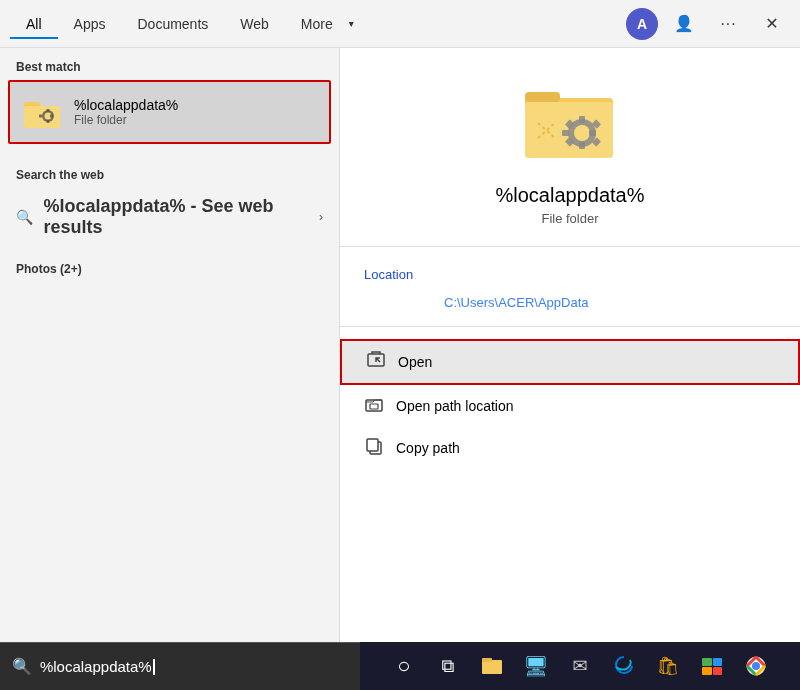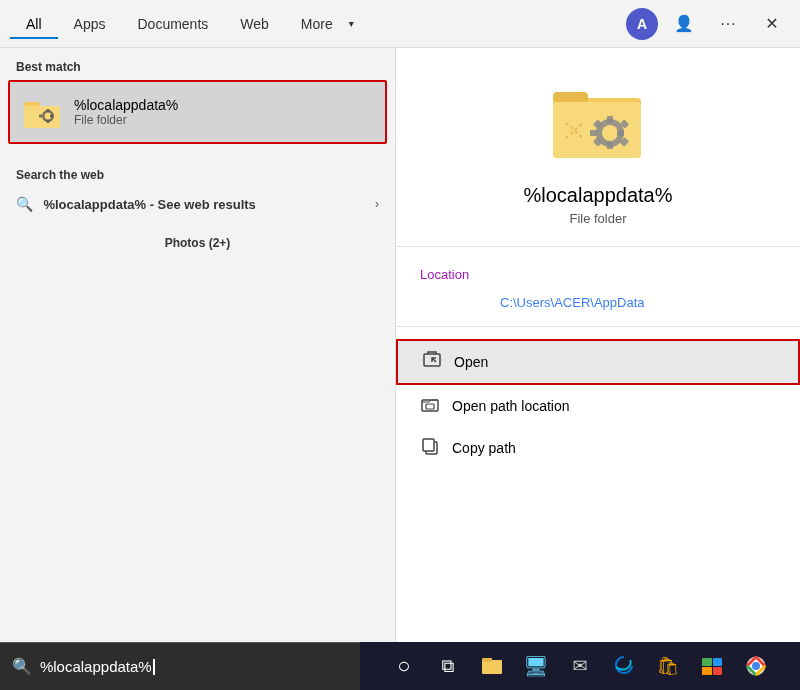--- a/index.html
+++ b/index.html
@@ -81,21 +81,21 @@
 
     
     .main-content {
       display: flex;
       flex: 1;
       overflow: hidden;
     }
 
     
     .left-panel {
-      width: 396px;
+      width: 340px;
       background: #f3f3f3;
       display: flex;
       flex-direction: column;
       border-right: 1px solid #ddd;
     }
     .section-label {
       font-size: 12px;
       font-weight: 600;
       color: #333;
       padding: 12px 16px 6px 16px;
@@ -134,33 +134,33 @@
       align-items: center;
       padding: 8px 16px;
       cursor: pointer;
     }
     .search-icon-small {
       font-size: 14px;
       color: #555;
       margin-right: 10px;
     }
     .web-result-text {
-      font-size: 13px;
+      font-size: 18px;
       color: #333;
       flex: 1;
     }
     .web-result-text span {
       font-weight: 600;
     }
     .web-chevron {
       color: #555;
       font-size: 12px;
     }
 
-    .photos-section { margin-top: 4px; text-align: center; }
+    .photos-section { margin-top: 4px; }
 
     
     .right-panel {
       flex: 1;
       background: white;
       display: flex;
       flex-direction: column;
       align-items: center;
       padding-top: 30px;
     }
@@ -190,21 +190,21 @@
     .result-location {
       display: flex;
       width: 100%;
       padding: 8px 24px;
       font-size: 13px;
       color: #333;
       margin-bottom: 8px;
     }
     .location-label {
       min-width: 80px;
-      color: #a21caf;
+      color: #1d4ed8;
     }
     .location-value {
       color: #3b82f6;
       cursor: pointer;
       margin-top: 28px;
     }
 
     .result-actions {
       width: 100%;
     }

